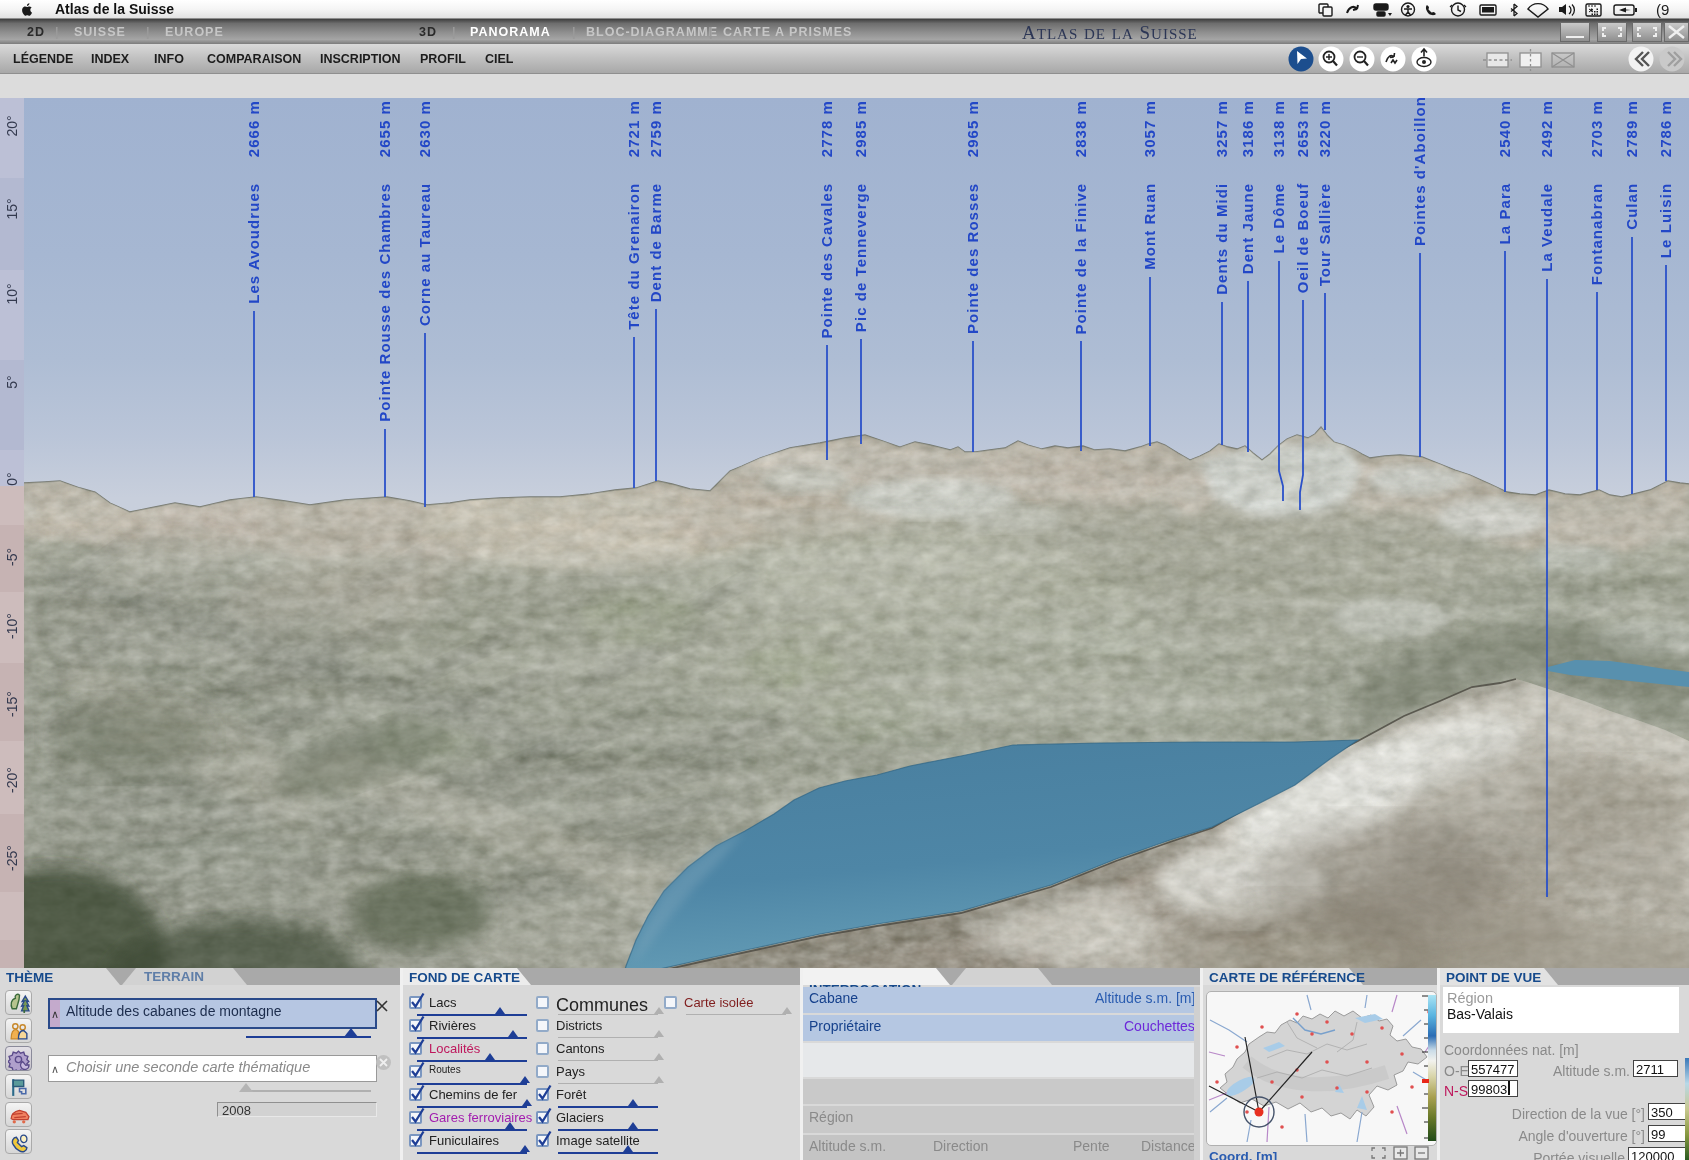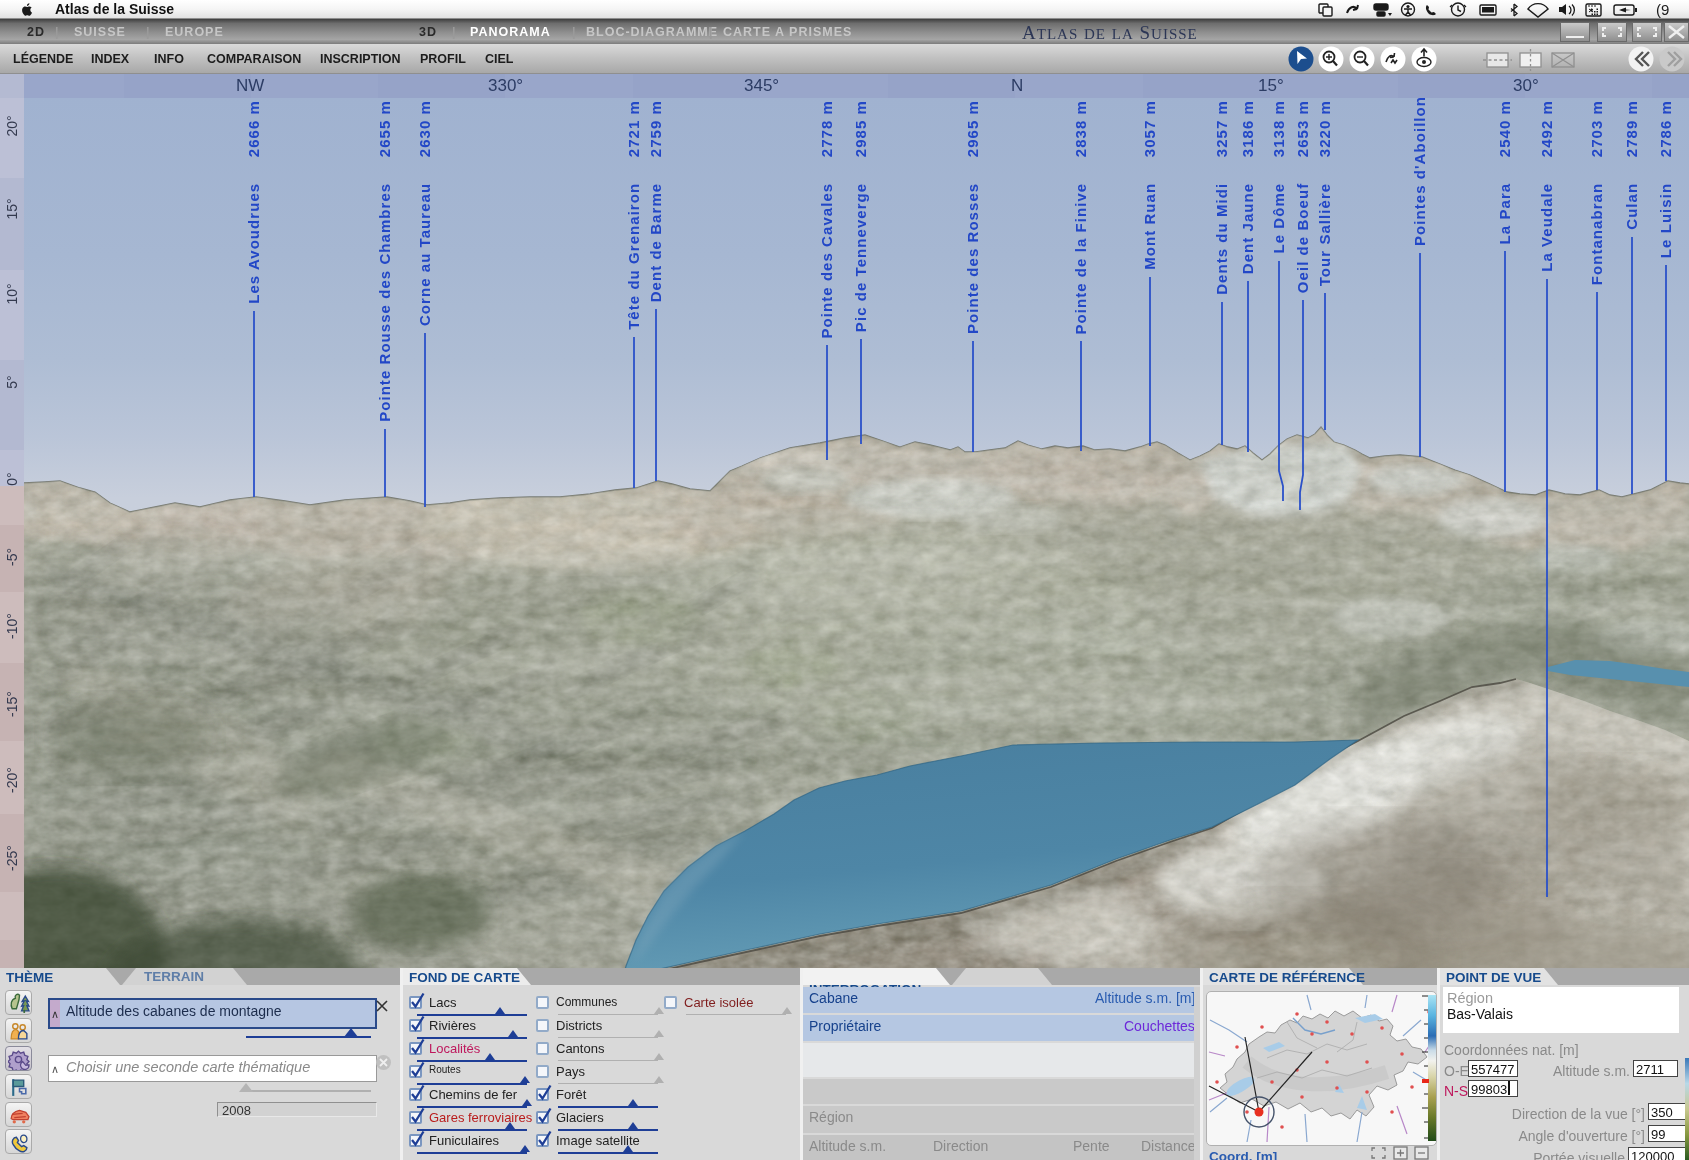--- a/index.html
+++ b/index.html
@@ -165,36 +165,20 @@
             <path d="M243.5 3 v22" stroke-dasharray="2.5 2.5"></path>
           <rect x="265" y="7" width="22" height="14" fill="none"></rect>
             <path d="M265 7 L287 21 M287 7 L265 21"></path>
         </g>
         <circle cx="354" cy="13" r="12.5" fill="#f2f2f2"></circle>
         <path d="M356 6 l-7 7 7 7 M362 6 l-7 7 7 7" stroke="#555" stroke-width="2.4" fill="none"></path>
         <circle cx="385" cy="13" r="12.5" fill="#c9c9c9"></circle>
         <path d="M381 6 l7 7 -7 7 M387 6 l7 7 -7 7" stroke="#9f9f9f" stroke-width="2.4" fill="none"></path>
       </g>
     </svg>
-  </div>
-  <div id="compass" class="abs">
-    <div class="abs" style="left:124px;top:0;width:127px;height:24px;background:#96a3c8;"></div>
-    <div class="abs" style="left:378px;top:0;width:127px;height:24px;background:#96a3c8;"></div>
-    <div class="abs" style="left:633px;top:0;width:127px;height:24px;background:#96a3c8;"></div>
-    <div class="abs" style="left:888px;top:0;width:127px;height:24px;background:#96a3c8;"></div>
-    <div class="abs" style="left:1143px;top:0;width:127px;height:24px;background:#96a3c8;"></div>
-    <div class="abs" style="left:1398px;top:0;width:127px;height:24px;background:#96a3c8;"></div>
-    <div class="abs" style="left:1652px;top:0;width:37px;height:24px;background:#96a3c8;"></div>
-    <div class="abs" style="left:0;top:0;width:24px;height:24px;background:#b4bad2;"></div>
-    <span style="left:236px;">NW</span>
-    <span style="left:488px;">330°</span>
-    <span style="left:744px;">345°</span>
-    <span style="left:1011px;">N</span>
-    <span style="left:1258px;">15°</span>
-    <span style="left:1513px;">30°</span>
   </div>
   <div id="scene" class="abs">
 <svg width="1689" height="870" viewBox="0 0 1689 870" style="position:absolute;left:0;top:0">
 <defs>
 <linearGradient id="sky" x1="0" y1="0" x2="0" y2="1">
  <stop offset="0" stop-color="#a0b2d0"></stop>
             <stop offset="0.18" stop-color="#a6b7d2"></stop>
  <stop offset="0.3" stop-color="#aebdd4"></stop>
             <stop offset="0.39" stop-color="#bac5d8"></stop>
  <stop offset="0.46" stop-color="#c8cfdc"></stop>
@@ -536,32 +520,32 @@
       <svg class="abs" style="left:409px;top:116px" width="18" height="18">
         <path d="M3 10 l3.5 4.5 8 -13" stroke="#1e3e96" stroke-width="2.3" fill="none"></path>
       </svg>
 <span class="abs" style="left:429px;top:119px;font-size:13px;color:#222;">Chemins de fer</span>
 <div class="abs" style="left:417px;top:138px;width:110px;height:2px;background:#1e3e96;"></div>
       <div class="abs" style="left:522px;top:131px;width:0;height:0;border-left:5px solid transparent;border-right:5px solid transparent;border-bottom:7px solid #1e3e96;"></div>
 <div class="abs" style="left:409px;top:143px;width:13px;height:13px;border:2px solid #7a96c0;border-radius:2px;background:#f4f6fa;"></div>
       <svg class="abs" style="left:409px;top:139px" width="18" height="18">
         <path d="M3 10 l3.5 4.5 8 -13" stroke="#1e3e96" stroke-width="2.3" fill="none"></path>
       </svg>
-<span class="abs" style="left:429px;top:142px;font-size:13px;color:#b91c1c;">Gares ferroviaires</span>
+<span class="abs" style="left:429px;top:142px;font-size:13px;color:#a21caf;">Gares ferroviaires</span>
 <div class="abs" style="left:417px;top:161px;width:110px;height:2px;background:#1e3e96;"></div>
       <div class="abs" style="left:505px;top:154px;width:0;height:0;border-left:5px solid transparent;border-right:5px solid transparent;border-bottom:7px solid #1e3e96;"></div>
 <div class="abs" style="left:409px;top:166px;width:13px;height:13px;border:2px solid #7a96c0;border-radius:2px;background:#f4f6fa;"></div>
       <svg class="abs" style="left:409px;top:162px" width="18" height="18">
         <path d="M3 10 l3.5 4.5 8 -13" stroke="#1e3e96" stroke-width="2.3" fill="none"></path>
       </svg>
 <span class="abs" style="left:429px;top:165px;font-size:13px;color:#222;">Funiculaires</span>
 <div class="abs" style="left:417px;top:184px;width:110px;height:2px;background:#1e3e96;"></div>
       <div class="abs" style="left:520px;top:177px;width:0;height:0;border-left:5px solid transparent;border-right:5px solid transparent;border-bottom:7px solid #1e3e96;"></div>
 <div class="abs" style="left:536px;top:28px;width:13px;height:13px;border:2px solid #92aac8;border-radius:2px;background:#f4f6fa;"></div>
-<span class="abs" style="left:556px;top:27px;font-size:12px;color:#222;">Communes</span>
+<span class="abs" style="left:556px;top:27px;font-size:18px;color:#222;">Communes</span>
 <div class="abs" style="left:558px;top:46px;width:100px;height:1px;background:#b0b0b0;"></div>
       <div class="abs" style="left:654px;top:39px;width:0;height:0;border-left:5px solid transparent;border-right:5px solid transparent;border-bottom:7px solid #b0b0b0;"></div>
 <div class="abs" style="left:536px;top:51px;width:13px;height:13px;border:2px solid #92aac8;border-radius:2px;background:#f4f6fa;"></div>
 <span class="abs" style="left:556px;top:50px;font-size:13px;color:#222;">Districts</span>
 <div class="abs" style="left:558px;top:69px;width:100px;height:1px;background:#b0b0b0;"></div>
       <div class="abs" style="left:654px;top:62px;width:0;height:0;border-left:5px solid transparent;border-right:5px solid transparent;border-bottom:7px solid #b0b0b0;"></div>
 <div class="abs" style="left:536px;top:74px;width:13px;height:13px;border:2px solid #92aac8;border-radius:2px;background:#f4f6fa;"></div>
 <span class="abs" style="left:556px;top:73px;font-size:13px;color:#222;">Cantons</span>
 <div class="abs" style="left:558px;top:92px;width:100px;height:1px;background:#b0b0b0;"></div>
       <div class="abs" style="left:654px;top:85px;width:0;height:0;border-left:5px solid transparent;border-right:5px solid transparent;border-bottom:7px solid #b0b0b0;"></div>

